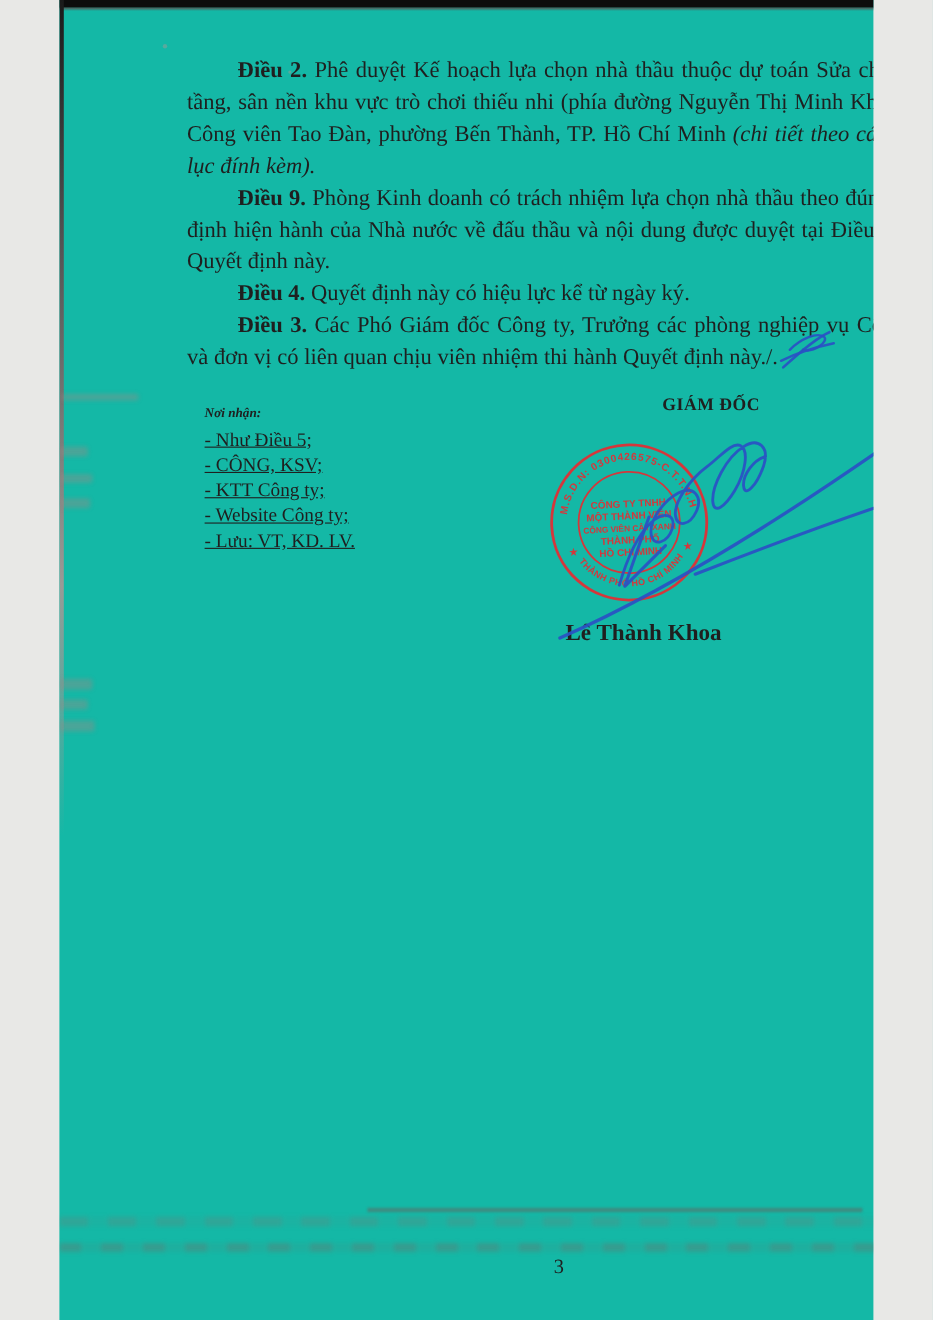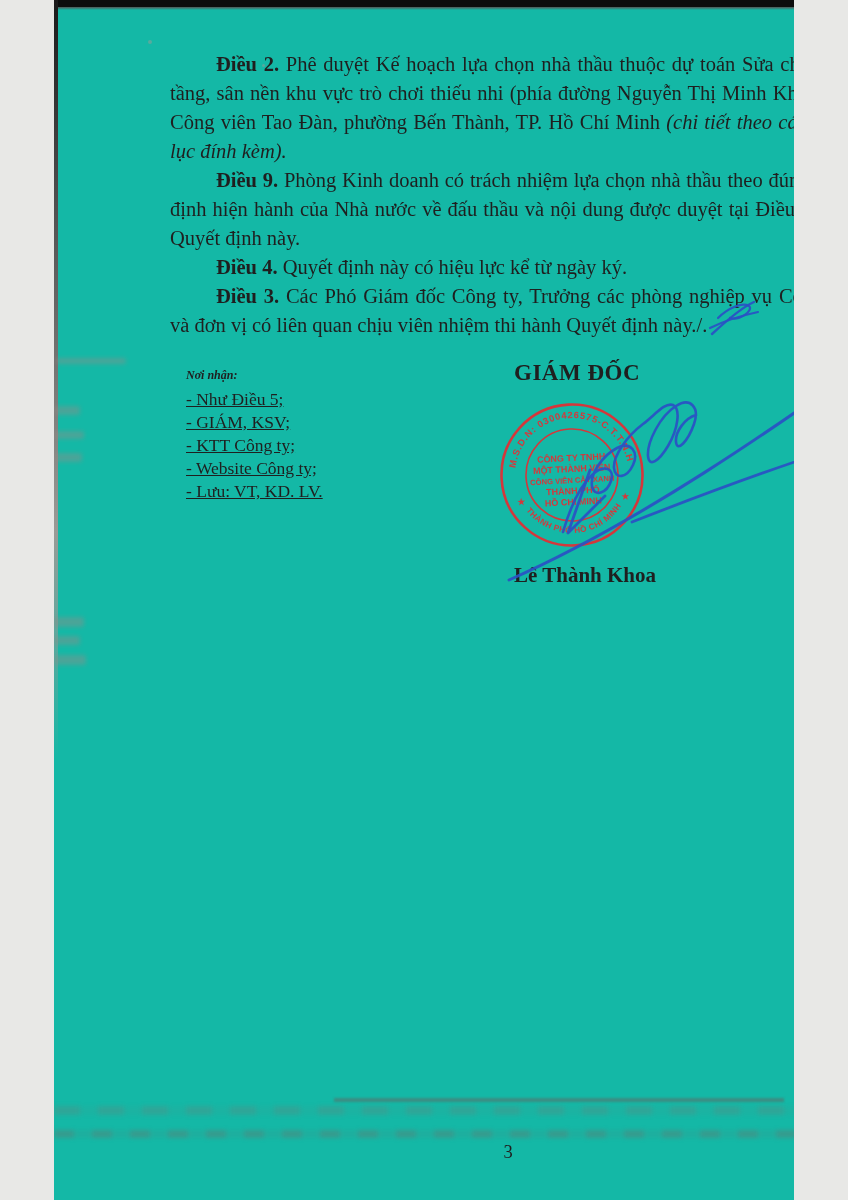--- a/index.html
+++ b/index.html
@@ -26,22 +26,22 @@
   .doc-body p{margin:0;text-indent:46px;}
   .doc-body .lbl{font-weight:bold;}
   .doc-body i{font-style:italic;}
 
   
   .recipients{position:absolute;left:132px;top:368px;}
   .recip-title{font-size:12px;font-weight:bold;font-style:italic;}
   .recip-list{margin:5px 0 0 0;padding:0;list-style:none;font-size:17.5px;line-height:23px;text-decoration:underline;}
 
   
-  .signer-title{position:absolute;left:460px;top:360px;width:285px;
-    font-size:23px;font-weight:bold;letter-spacing:.5px;}
+  .signer-title{position:absolute;left:450px;top:360px;width:285px;text-align:center;
+    font-size:16px;font-weight:bold;letter-spacing:.5px;}
   .signer-name{position:absolute;left:460px;top:563px;width:285px;text-align:left;
     font-size:21px;font-weight:bold;}
 
   
   .stamp{position:absolute;left:443px;top:400px;width:150px;height:150px;transform:rotate(-3deg);opacity:.95;}
   .stamp text{font-family:"Liberation Sans","DejaVu Sans",sans-serif;font-weight:bold;}
   .sig{position:absolute;left:430px;top:290px;width:418px;height:312px;pointer-events:none;}
   .sig path{fill:none;stroke:#2a52c4;stroke-linecap:round;stroke-linejoin:round;opacity:.93;}
 
   .page-number{position:absolute;left:116px;top:1142px;width:676px;text-align:center;font-size:18.5px;}
@@ -74,21 +74,21 @@
     <p><span class="lbl">Điều 2.</span><span> Phê duyệt Kế hoạch lựa chọn nhà thầu thuộc dự toán Sửa chữa hạ tầng, sân nền khu vực trò chơi thiếu nhi (phía đường Nguyễn Thị Minh Khai) tại Công viên Tao Đàn, phường Bến Thành, TP. Hồ Chí Minh </span><i>(chi tiết theo các Phụ lục đính kèm).</i></p>
     <p><span class="lbl">Điều 9.</span><span> Phòng Kinh doanh có trách nhiệm lựa chọn nhà thầu theo đúng quy định hiện hành của Nhà nước về đấu thầu và nội dung được duyệt tại Điều 1 của Quyết định này.</span></p>
     <p><span class="lbl">Điều 4.</span><span> Quyết định này có hiệu lực kể từ ngày ký.</span></p>
     <p><span class="lbl">Điều 3.</span><span> Các Phó Giám đốc Công ty, Trưởng các phòng nghiệp vụ Công ty và đơn vị có liên quan chịu viên nhiệm thi hành Quyết định này./.</span></p>
   </div>
 
   <div class="recipients">
     <div class="recip-title">Nơi nhận:</div>
     <ul class="recip-list">
       <li>- Như Điều 5;</li>
-      <li>- GIÁM, KSV;</li>
+      <li>- CÔNG, KSV;</li>
       <li>- KTT Công ty;</li>
       <li>- Website Công ty;</li>
       <li>- Lưu: VT, KD. LV.</li>
     </ul>
   </div>
 
   <div class="signer-title">GIÁM ĐỐC</div>
   <div class="signer-name">Lê Thành Khoa</div>
 
   <svg class="stamp" viewBox="0 0 150 150">

